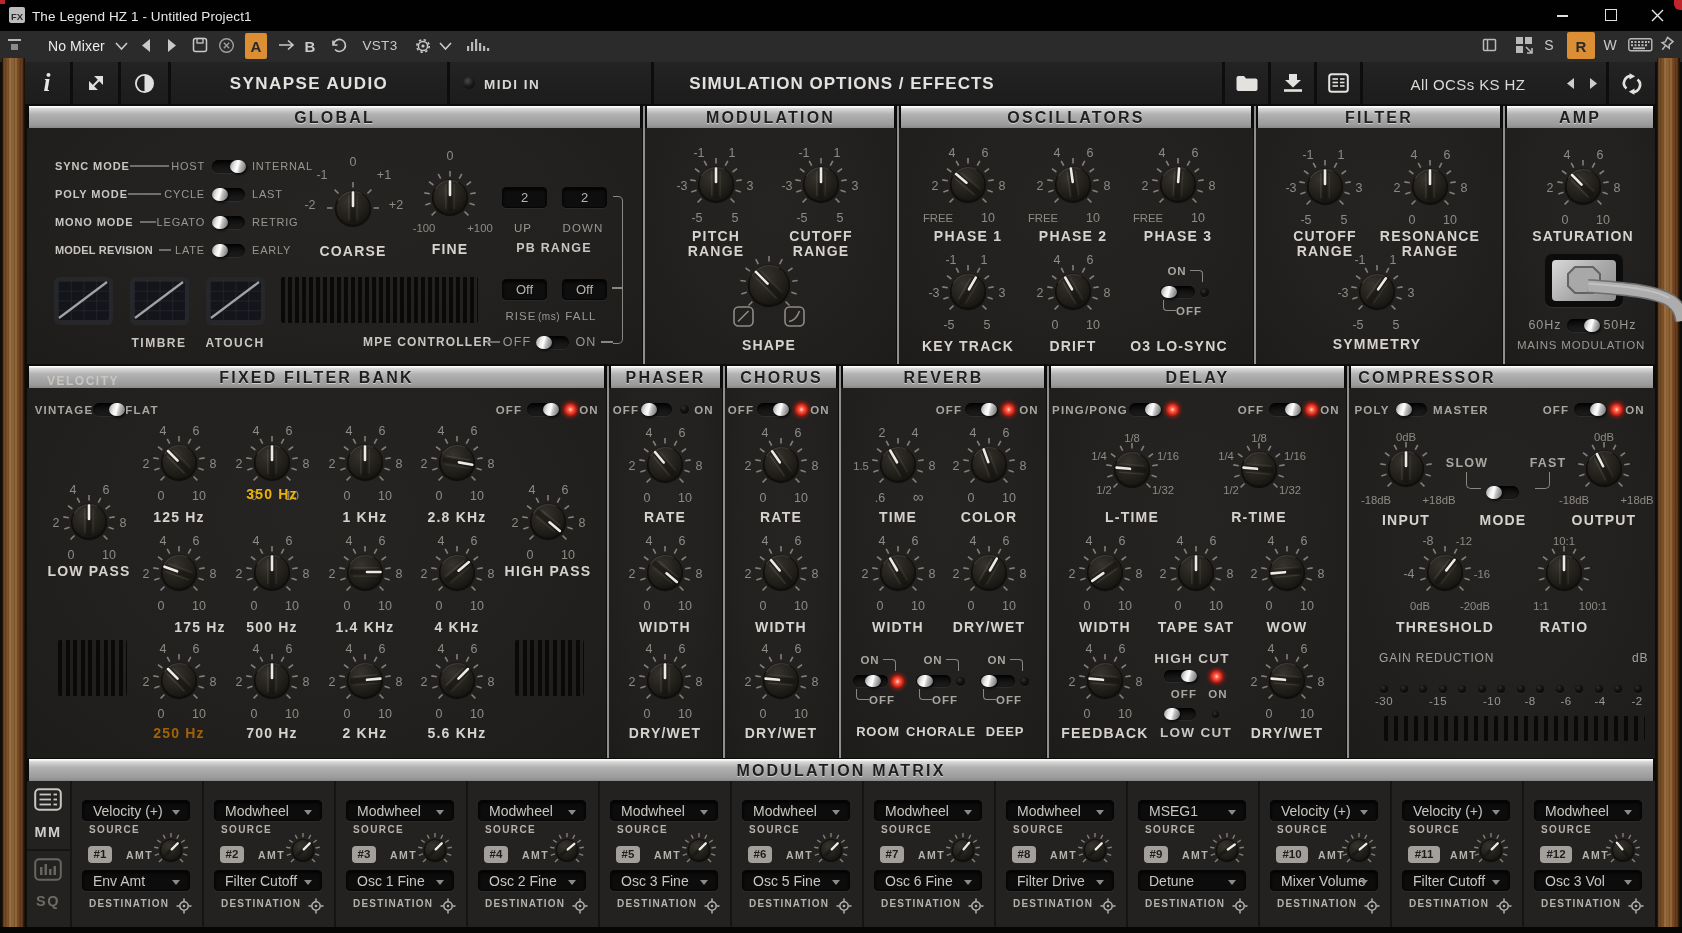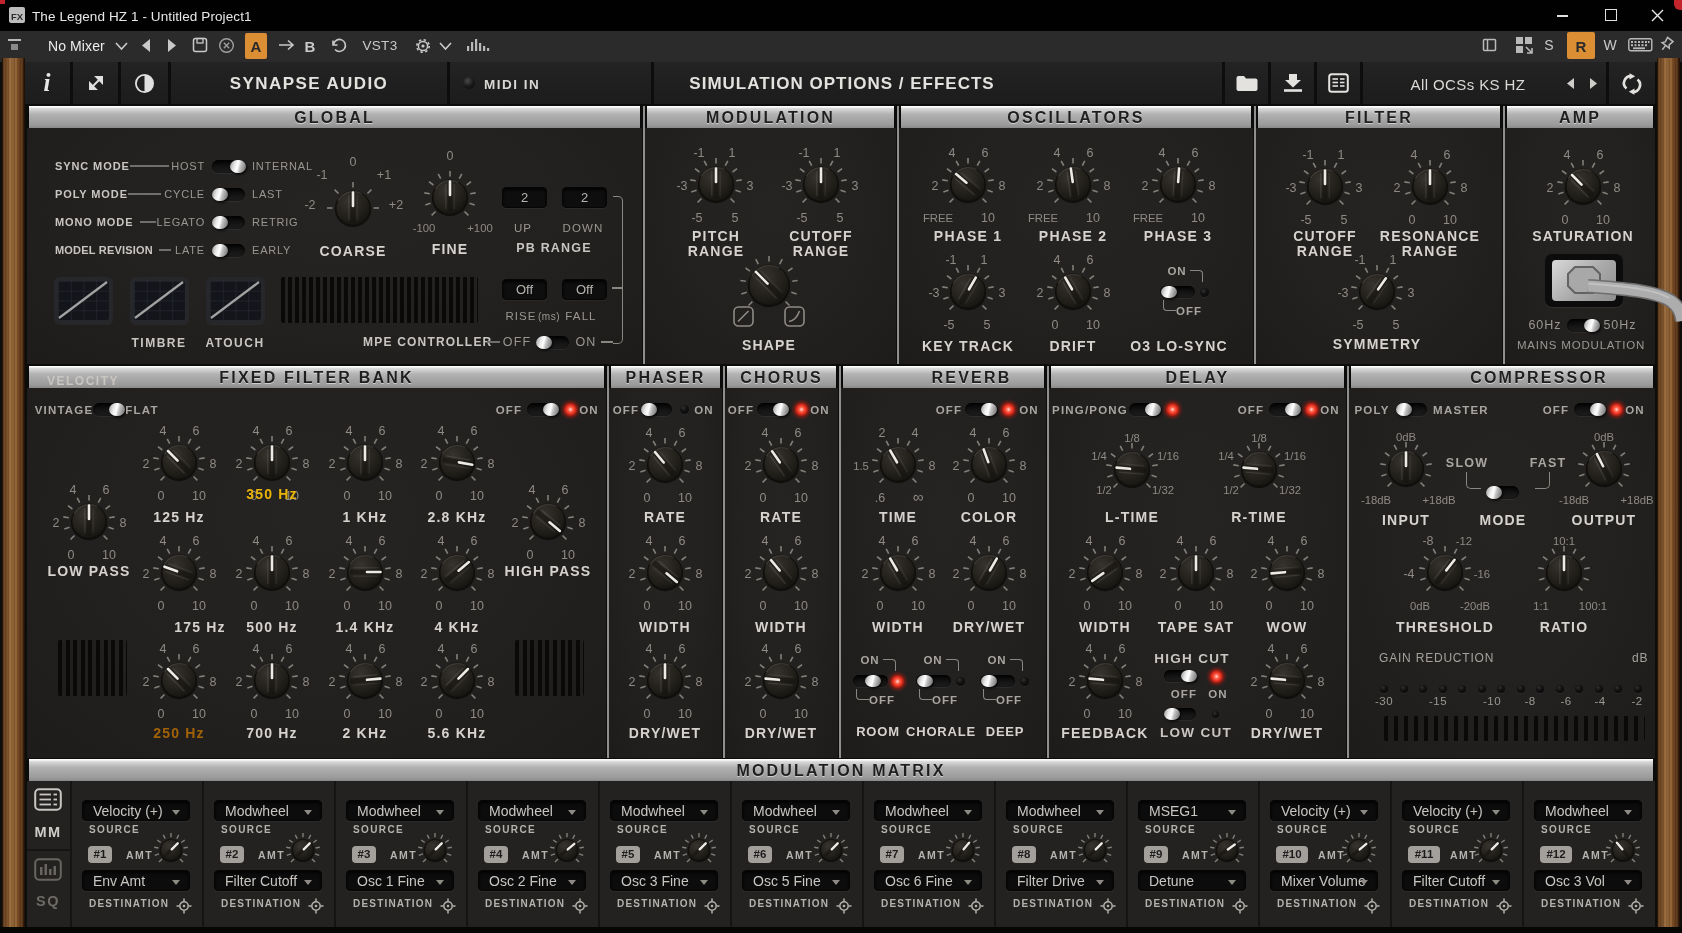--- a/index.html
+++ b/index.html
@@ -194,25 +194,25 @@
 <div class="ab silvertext" style="left:1379.0px;top:117.5px;transform:translate(-50%,-50%);white-space:nowrap;">FILTER</div>
 <div class="ab silver" style="left:1507px;top:106px;width:146px;height:22px;border-top:1px solid #fdfdfd;box-shadow:0 2px 2px rgba(0,0,0,0.5);"></div>
 <div class="ab silvertext" style="left:1580.0px;top:117.5px;transform:translate(-50%,-50%);white-space:nowrap;">AMP</div>
 <div class="ab silver" style="left:29px;top:366px;width:575px;height:22px;border-top:1px solid #fdfdfd;box-shadow:0 2px 2px rgba(0,0,0,0.5);"></div>
 <div class="ab silvertext" style="left:316.5px;top:377.5px;transform:translate(-50%,-50%);white-space:nowrap;">FIXED FILTER BANK</div>
 <div class="ab silver" style="left:611px;top:366px;width:109px;height:22px;border-top:1px solid #fdfdfd;box-shadow:0 2px 2px rgba(0,0,0,0.5);"></div>
 <div class="ab silvertext" style="left:665.5px;top:377.5px;transform:translate(-50%,-50%);white-space:nowrap;">PHASER</div>
 <div class="ab silver" style="left:727px;top:366px;width:109px;height:22px;border-top:1px solid #fdfdfd;box-shadow:0 2px 2px rgba(0,0,0,0.5);"></div>
 <div class="ab silvertext" style="left:781.5px;top:377.5px;transform:translate(-50%,-50%);white-space:nowrap;">CHORUS</div>
 <div class="ab silver" style="left:843px;top:366px;width:201px;height:22px;border-top:1px solid #fdfdfd;box-shadow:0 2px 2px rgba(0,0,0,0.5);"></div>
-<div class="ab silvertext" style="left:943.5px;top:377.5px;transform:translate(-50%,-50%);white-space:nowrap;margin-left:28px;">REVERB</div>
+<div class="ab silvertext" style="left:943.5px;top:377.5px;transform:translate(-50%,-50%);white-space:nowrap;">REVERB</div>
 <div class="ab silver" style="left:1051px;top:366px;width:293px;height:22px;border-top:1px solid #fdfdfd;box-shadow:0 2px 2px rgba(0,0,0,0.5);"></div>
 <div class="ab silvertext" style="left:1197.5px;top:377.5px;transform:translate(-50%,-50%);white-space:nowrap;">DELAY</div>
 <div class="ab silver" style="left:1351px;top:366px;width:302px;height:22px;border-top:1px solid #fdfdfd;box-shadow:0 2px 2px rgba(0,0,0,0.5);"></div>
-<div class="ab silvertext" style="left:1539px;top:377.5px;transform:translate(-50%,-50%);white-space:nowrap;">COMPRESSOR</div>
+<div class="ab silvertext" style="left:1427px;top:377.5px;transform:translate(-50%,-50%);white-space:nowrap;">COMPRESSOR</div>
 <div class="ab silver" style="left:29px;top:759px;width:1624px;height:22px;border-top:1px solid #fdfdfd;box-shadow:0 2px 2px rgba(0,0,0,0.5);"></div>
 <div class="ab silvertext" style="left:841.0px;top:770.5px;transform:translate(-50%,-50%);white-space:nowrap;">MODULATION MATRIX</div>
 <div class="ab panel" style="left:27px;top:128px;width:615px;height:236px;"></div>
 <div class="ab panel" style="left:645px;top:128px;width:251px;height:236px;"></div>
 <div class="ab panel" style="left:899px;top:128px;width:354px;height:236px;"></div>
 <div class="ab panel" style="left:1256px;top:128px;width:246px;height:236px;"></div>
 <div class="ab panel" style="left:1505px;top:128px;width:150px;height:236px;"></div>
 <div class="ab panel" style="left:27px;top:388px;width:579px;height:370px;"></div>
 <div class="ab panel" style="left:609px;top:388px;width:113px;height:370px;"></div>
 <div class="ab panel" style="left:725px;top:388px;width:113px;height:370px;"></div>

